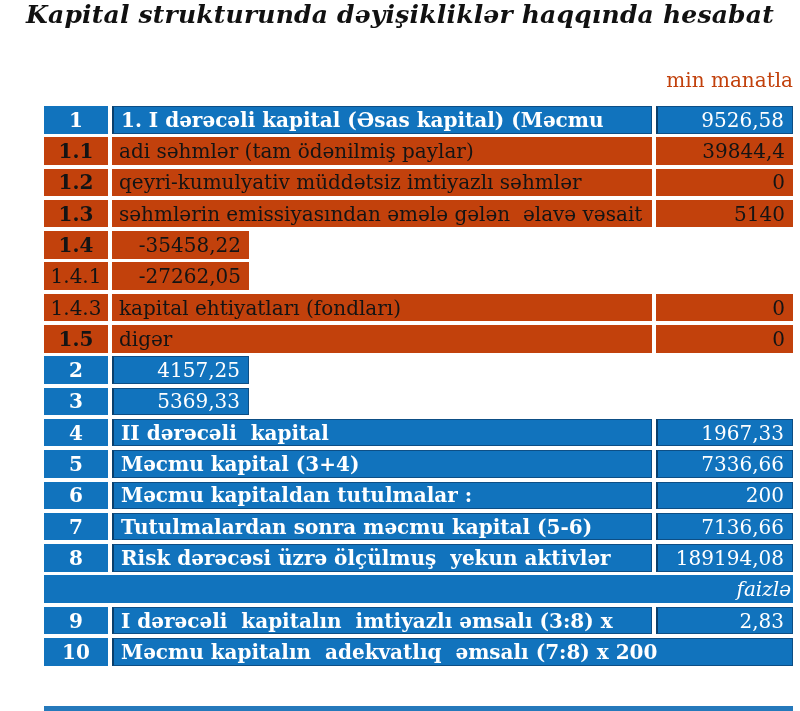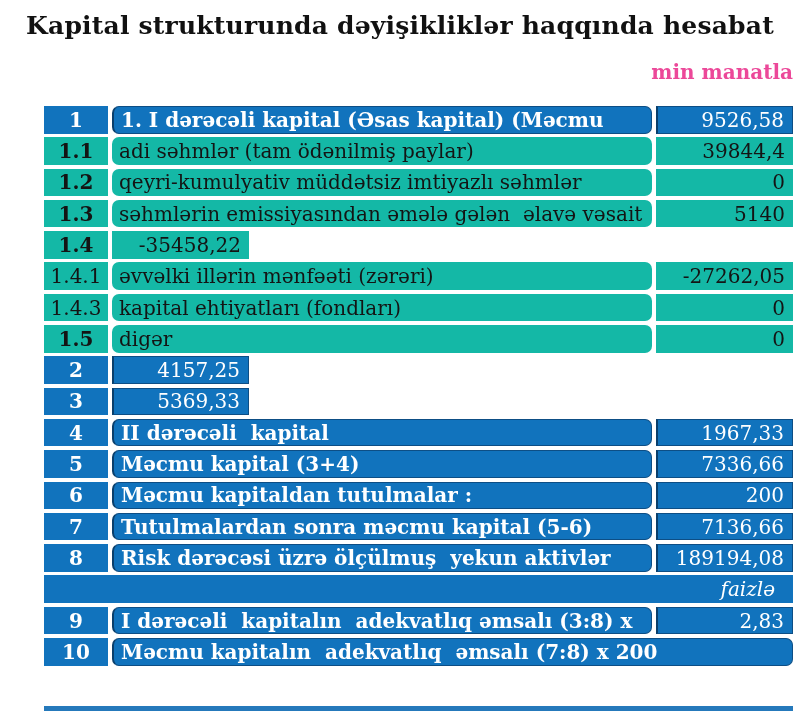--- a/index.html
+++ b/index.html
@@ -6,33 +6,33 @@
   .page {
     position: relative;
     width: 800px;
     height: 711px;
     background: #ffffff;
     font-family: "DejaVu Serif", serif;
     overflow: hidden;
   }
   .title {
     text-align: center;
-    padding-top: 11px;
     font-size: 25px;
     font-weight: bold;
     color: #111111;
     letter-spacing: 0.2px;
+    font-style: italic;
   }
   .unit-label {
     position: absolute;
-    top: 60px;
+    top: 68px;
     right: 7px;
     font-size: 20px;
-    font-weight: bold;
-    color: #ec4899;
+    font-weight: normal;
+    color: #c2410c;
   }
   .capital-table {
     position: absolute;
     top: 106px;
     left: 44px;
     width: 749px;
     display: flex;
     flex-direction: column;
     gap: 3.8px;
   }
@@ -50,52 +50,51 @@
   .cell.num {
     width: 64px;
     justify-content: center;
     font-size: 20px;
   }
   .cell.label {
     flex: 1;
     padding-left: 7px;
     font-size: 20px;
     white-space: pre;
-    border-radius: 7px;
   }
   .cell.value {
     width: 137px;
     justify-content: flex-end;
     padding-right: 8px;
     font-size: 20px;
     white-space: pre;
   }
   
-  .row.light .cell { background: #14b8a6; color: #141414; }
+  .row.light .cell { background: #c2410c; color: #141414; }
   
   .row.dark .cell { background: #1173bd; color: #ffffff; }
   .row.dark .cell.num { font-weight: bold; }
   .row.dark .cell.label {
     font-weight: bold;
     border: 1px solid #0d4e85;
     border-left: 2.5px solid #0a3f6b;
   }
   .row.dark .cell.value {
     border: 1px solid #0d4e85;
     border-left: 2.5px solid #0a3f6b;
     text-align: right;
   }
   .numbold { font-weight: bold; }
   
   .row.band .bandcell {
     flex: 1;
     background: #1173bd;
     color: #ffffff;
     justify-content: flex-end;
-    padding-right: 18px;
+    padding-right: 2px;
     font-style: italic;
     font-size: 20px;
   }
   .continuation-strip {
     position: absolute;
     top: 706px;
     left: 44px;
     width: 749px;
     height: 5px;
     background: #2579bb;
@@ -133,21 +132,20 @@
     <div class="cell value">5140</div>
   </div>
 
   <div class="row light">
     <div class="cell num numbold">1.4</div>
     <div class="cell value">-35458,22</div>
   </div>
 
   <div class="row light">
     <div class="cell num">1.4.1</div>
-    <div class="cell label">əvvəlki illərin mənfəəti (zərəri)</div>
     <div class="cell value">-27262,05</div>
   </div>
 
 
   <div class="row light">
     <div class="cell num">1.4.3</div>
     <div class="cell label">kapital ehtiyatları (fondları)</div>
     <div class="cell value">0</div>
   </div>
 
@@ -196,21 +194,21 @@
     <div class="cell label">Risk dərəcəsi üzrə ölçülmuş  yekun aktivlər</div>
     <div class="cell value">189194,08</div>
   </div>
 
   <div class="row band">
     <div class="cell bandcell">faizlə</div>
   </div>
 
   <div class="row dark">
     <div class="cell num numbold">9</div>
-    <div class="cell label">I dərəcəli  kapitalın  adekvatlıq əmsalı (3:8) x</div>
+    <div class="cell label">I dərəcəli  kapitalın  imtiyazlı əmsalı (3:8) x</div>
     <div class="cell value">2,83</div>
   </div>
 
   <div class="row dark">
     <div class="cell num numbold">10</div>
     <div class="cell label">Məcmu kapitalın  adekvatlıq  əmsalı (7:8) x 200</div>
   </div>
 </div>
 
   <div class="continuation-strip"></div>

